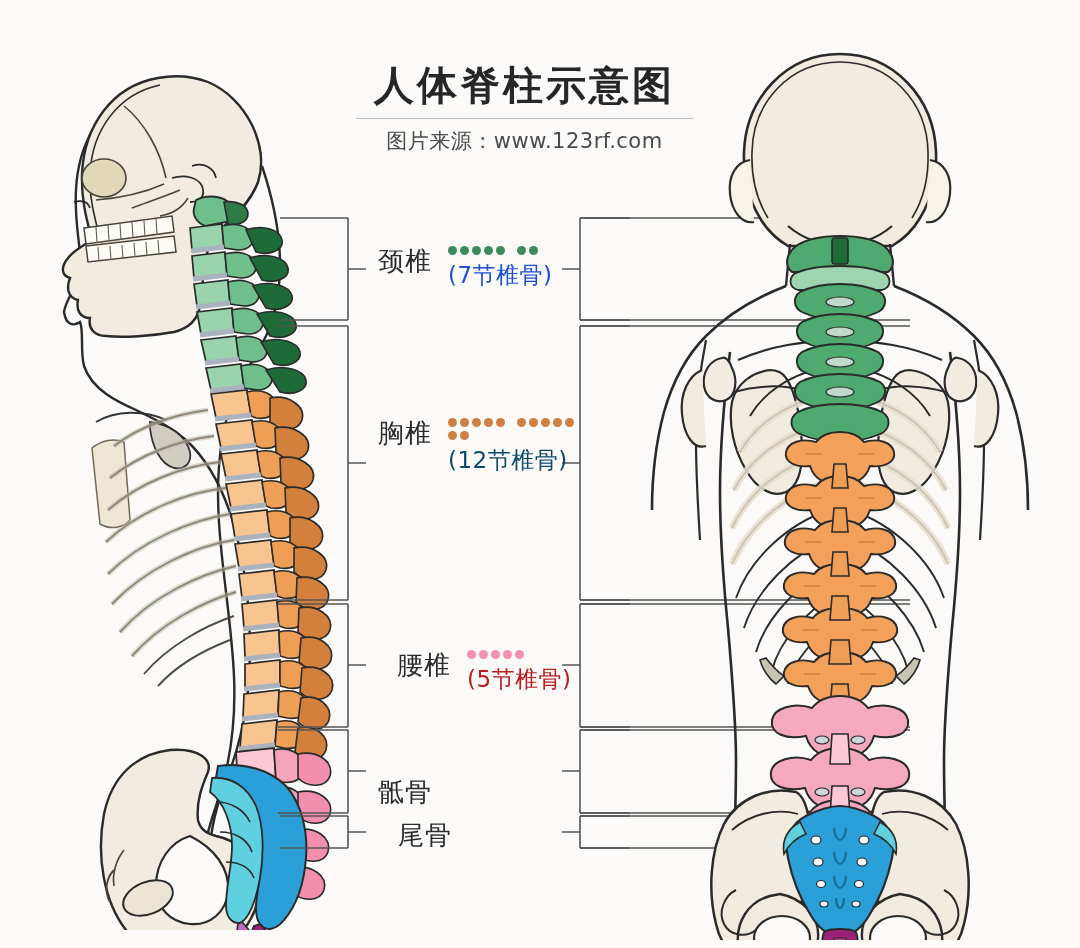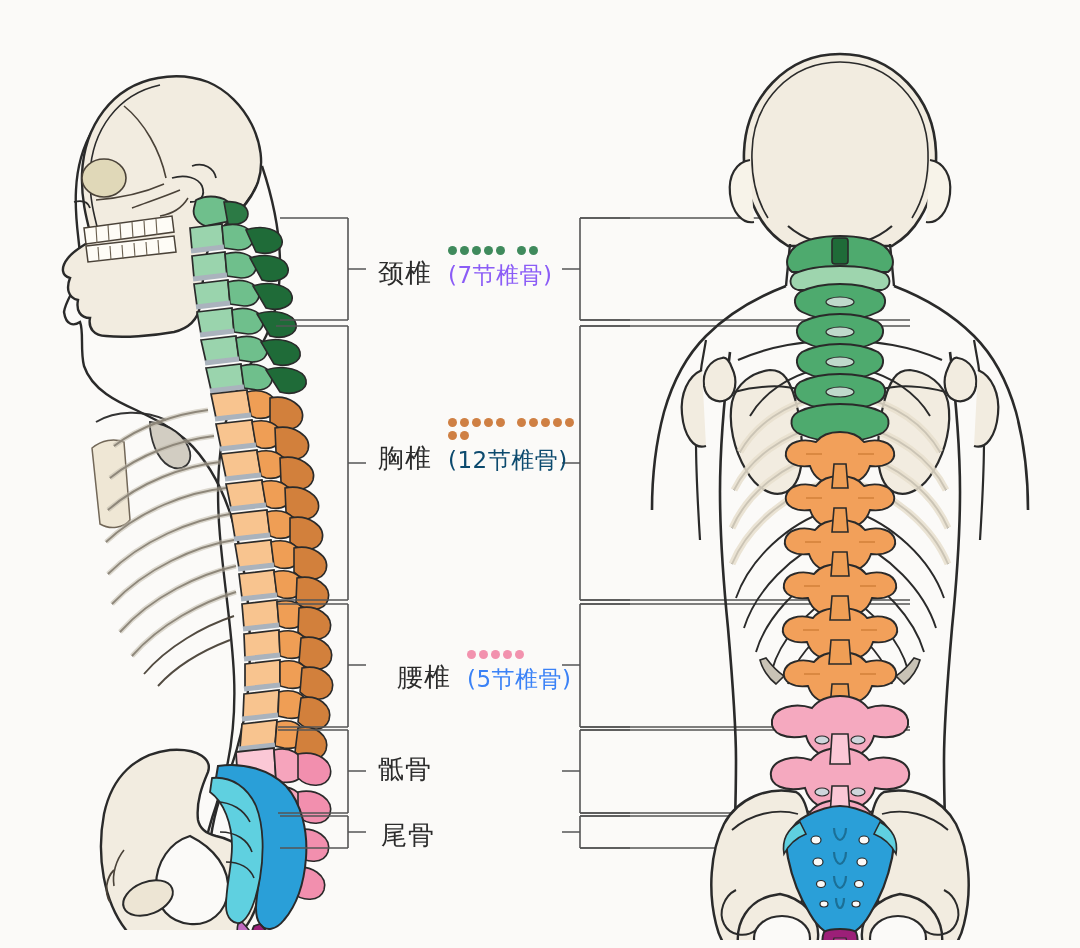--- a/index.html
+++ b/index.html
@@ -20,21 +20,21 @@
     font-size:40px;font-weight:bold;color:#262626;letter-spacing:3px;
     font-family:"DejaVu Sans","Liberation Sans",sans-serif;line-height:1.15;
   }
   #title-rule{height:1px;background:#bdbdbd;margin:10px 4px 8px 4px;}
   #subtitle{
     font-size:21px;color:#4a4a4a;letter-spacing:0.5px;white-space:nowrap;
     font-family:"DejaVu Sans","Liberation Sans",sans-serif;
   }
 
   
-  .label-row{position:absolute;display:flex;align-items:flex-end;}
+  .label-row{position:absolute;display:flex;align-items:flex-start;}
   .label-main{
     font-size:26px;color:#2b2b2b;font-weight:500;letter-spacing:1px;white-space:nowrap;
     font-family:"DejaVu Sans","Liberation Sans",sans-serif;
   }
   .label-side{margin-left:16px;}
   .dots{display:flex;flex-wrap:wrap;width:118px;margin-bottom:3px;}
   .dot{width:9px;height:9px;border-radius:50%;margin:2px 3px 2px 0;}
   .dots.gap .dot:nth-child(6){margin-left:9px;}
   .dots-thor .dot:nth-child(6){margin-left:9px;}
   .label-count{
@@ -577,34 +577,39 @@
         <path d="M224,836 C224,844 228,848 230,848 C232,848 236,844 236,836"></path>
         <path d="M226,858 C226,864 228,868 230,868 C232,868 234,864 234,858"></path>
       </g>
 
       <path d="M214,892 C210,902 214,914 222,922 C226,926 234,926 238,922
                C246,914 250,902 246,892 C240,888 220,888 214,892 Z" fill="#9c1f78" stroke="#2a2a2a" stroke-width="2"></path>
       <path d="M224,898 C222,906 224,914 230,918 C236,914 238,906 236,898 Z" fill="#b93a92" stroke="#2a2a2a" stroke-width="1.2"></path>
     </g>
   </svg>
 
+  <div id="title-block">
+    <div id="main-title">人体脊柱示意图</div>
+    <div id="title-rule"></div>
+    <div id="subtitle">图片来源：www.123rf.com</div>
+  </div>
 
   <div class="label-row" style="left:378px;top:244px;">
     <div class="label-main">颈椎</div>
     <div class="label-side">
       <div class="dots gap">
         <span class="dot" style="background:#3f8a5c"></span>
           <span class="dot" style="background:#3f8a5c"></span>
         <span class="dot" style="background:#3f8a5c"></span>
           <span class="dot" style="background:#3f8a5c"></span>
         <span class="dot" style="background:#3f8a5c"></span>
           <span class="dot" style="background:#3f8a5c"></span>
         <span class="dot" style="background:#3f8a5c"></span>
       </div>
-      <div class="label-count" style="color:#8b5cf6">(7节椎骨)</div>
+      <div class="label-count" style="color:#1d4ed8">(7节椎骨)</div>
     </div>
   </div>
 
   <div class="label-row" style="left:378px;top:416px;">
     <div class="label-main">胸椎</div>
     <div class="label-side">
       <div class="dots dots-thor" style="width:132px;">
         <span class="dot" style="background:#cf8044"></span>
           <span class="dot" style="background:#cf8044"></span>
         <span class="dot" style="background:#cf8044"></span>
@@ -625,25 +630,25 @@
   <div class="label-row" style="left:397px;top:648px;">
     <div class="label-main">腰椎</div>
     <div class="label-side">
       <div class="dots" style="width:70px;">
         <span class="dot" style="background:#f292ae"></span>
           <span class="dot" style="background:#f292ae"></span>
         <span class="dot" style="background:#f292ae"></span>
           <span class="dot" style="background:#f292ae"></span>
         <span class="dot" style="background:#f292ae"></span>
       </div>
-      <div class="label-count" style="color:#3b82f6">(5节椎骨)</div>
+      <div class="label-count" style="color:#b91c1c">(5节椎骨)</div>
     </div>
   </div>
 
-  <div class="label-row" style="left:378px;top:752px;">
+  <div class="label-row" style="left:378px;top:775px;">
     <div class="label-main">骶骨</div>
   </div>
 
-  <div class="label-row" style="left:381px;top:818px;">
+  <div class="label-row" style="left:398px;top:818px;">
     <div class="label-main">尾骨</div>
   </div>
 
 </div>
 
 </body></html>

